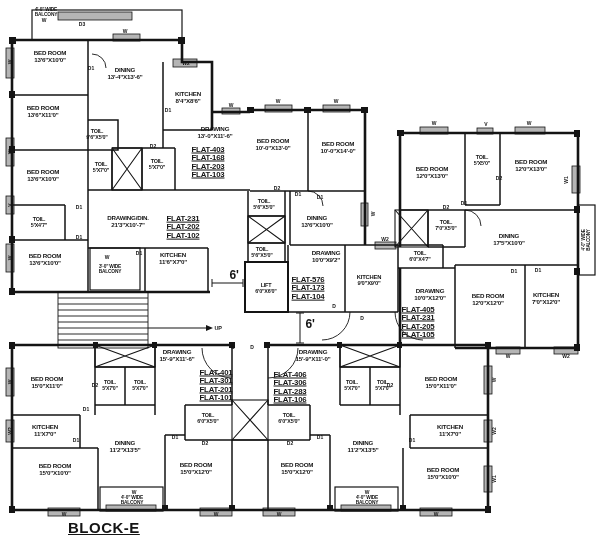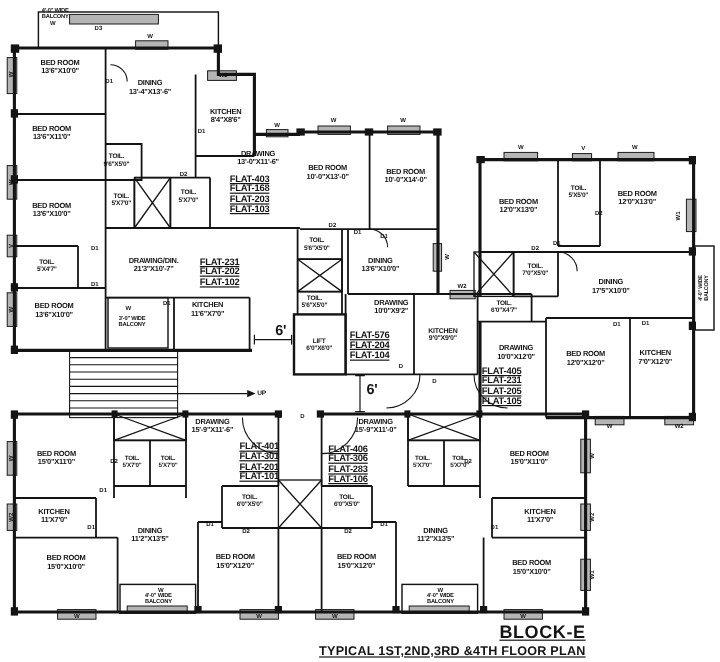--- a/index.html
+++ b/index.html
@@ -8,21 +8,21 @@
   #walls{position:absolute;left:0;top:0;}
   .lbl{position:absolute;transform:translate(-50%,-50%);font-weight:bold;text-align:center;
        line-height:1.12;color:#141414;white-space:nowrap;letter-spacing:-0.2px;}
   .lbl.rot{transform:translate(-50%,-50%) rotate(-90deg);}
   .lbl.und{line-height:1.06;}
   .lbl.und span{text-decoration:underline;}
   .lbl span{display:block;}
   .mrk{position:absolute;transform:translate(-50%,-50%);font-size:5px;font-weight:bold;color:#141414;
        white-space:nowrap;}
   .mrk.rot{transform:translate(-50%,-50%) rotate(-90deg);}
-  .title-block{position:absolute;left:288px;top:519px;transform:translateX(-50%);text-align:right;
+  .title-block{position:absolute;left:268px;top:519px;transform:translateX(-50%);text-align:left;
        color:#141414;width:400px;}
   .title-block .block{font-size:15px;font-weight:bold;text-decoration:underline;letter-spacing:0.5px;}
   .title-block .sub{font-size:10.5px;font-weight:bold;text-decoration:underline;margin-top:1px;letter-spacing:0.2px;}
 </style>
 </head>
 <body>
 
 <div id="plan">
   <svg id="walls" width="600" height="552" viewBox="0 0 600 552">
 
@@ -150,21 +150,20 @@
         <rect x="397" y="342" width="5" height="6"></rect>
       <rect x="162" y="505" width="6" height="6"></rect>
         <rect x="229" y="505" width="6" height="6"></rect>
       <rect x="327" y="505" width="6" height="6"></rect>
         <rect x="400" y="505" width="6" height="6"></rect>
     </g>
   </svg>
 
   <div class="title-block">
     <div class="block">BLOCK-E</div>
-    <div class="sub">TYPICAL 1ST,2ND,3RD &amp;4TH  FLOOR PLAN</div>
   </div>
 <div class="lbl" style="left: 46px; top: 12px; font-size: 4.8px;">
       <span>4'-0" WIDE</span>
       <span>BALCONY</span>
     </div>
     <div class="lbl" style="left: 50px; top: 57px; font-size: 6.2px;">
       <span>BED ROOM</span>
       <span>13'6"X10'0"</span>
     </div>
     <div class="lbl" style="left: 125px; top: 74px; font-size: 6.2px;">
@@ -249,21 +248,21 @@
     <div class="lbl" style="left: 262px; top: 252px; font-size: 5.4px;">
       <span>TOIL.</span>
       <span>5'6"X5'0"</span>
     </div>
     <div class="lbl" style="left: 266px; top: 288px; font-size: 5.4px;">
       <span>LIFT</span>
       <span>6'0"X6'0"</span>
     </div>
     <div class="lbl und" style="left: 308px; top: 288px; font-size: 7.8px;">
       <span>FLAT-576</span>
-      <span>FLAT-204</span>
+      <span>FLAT-173</span>
       <span>FLAT-104</span>
     </div>
     <div class="lbl" style="left: 326px; top: 257px; font-size: 6.2px;">
       <span>DRAWING</span>
       <span>10'0"X9'2"</span>
     </div>
     <div class="lbl" style="left: 369px; top: 280px; font-size: 5.8px;">
       <span>KITCHEN</span>
       <span>9'0"X9'0"</span>
     </div>

